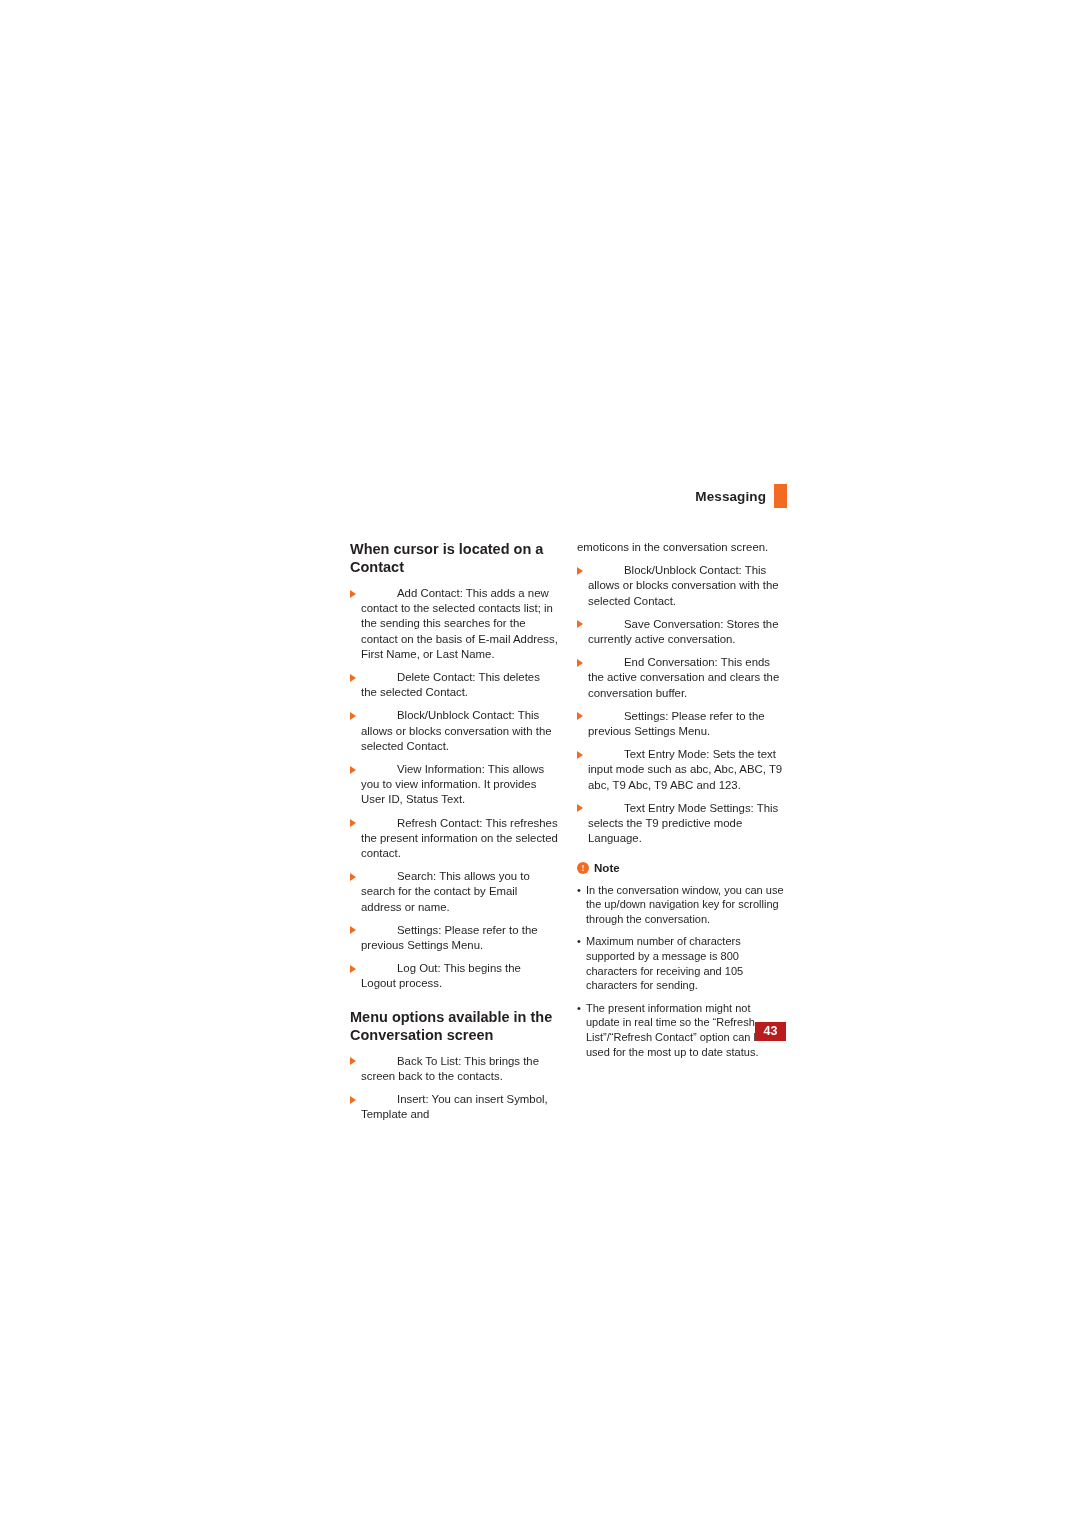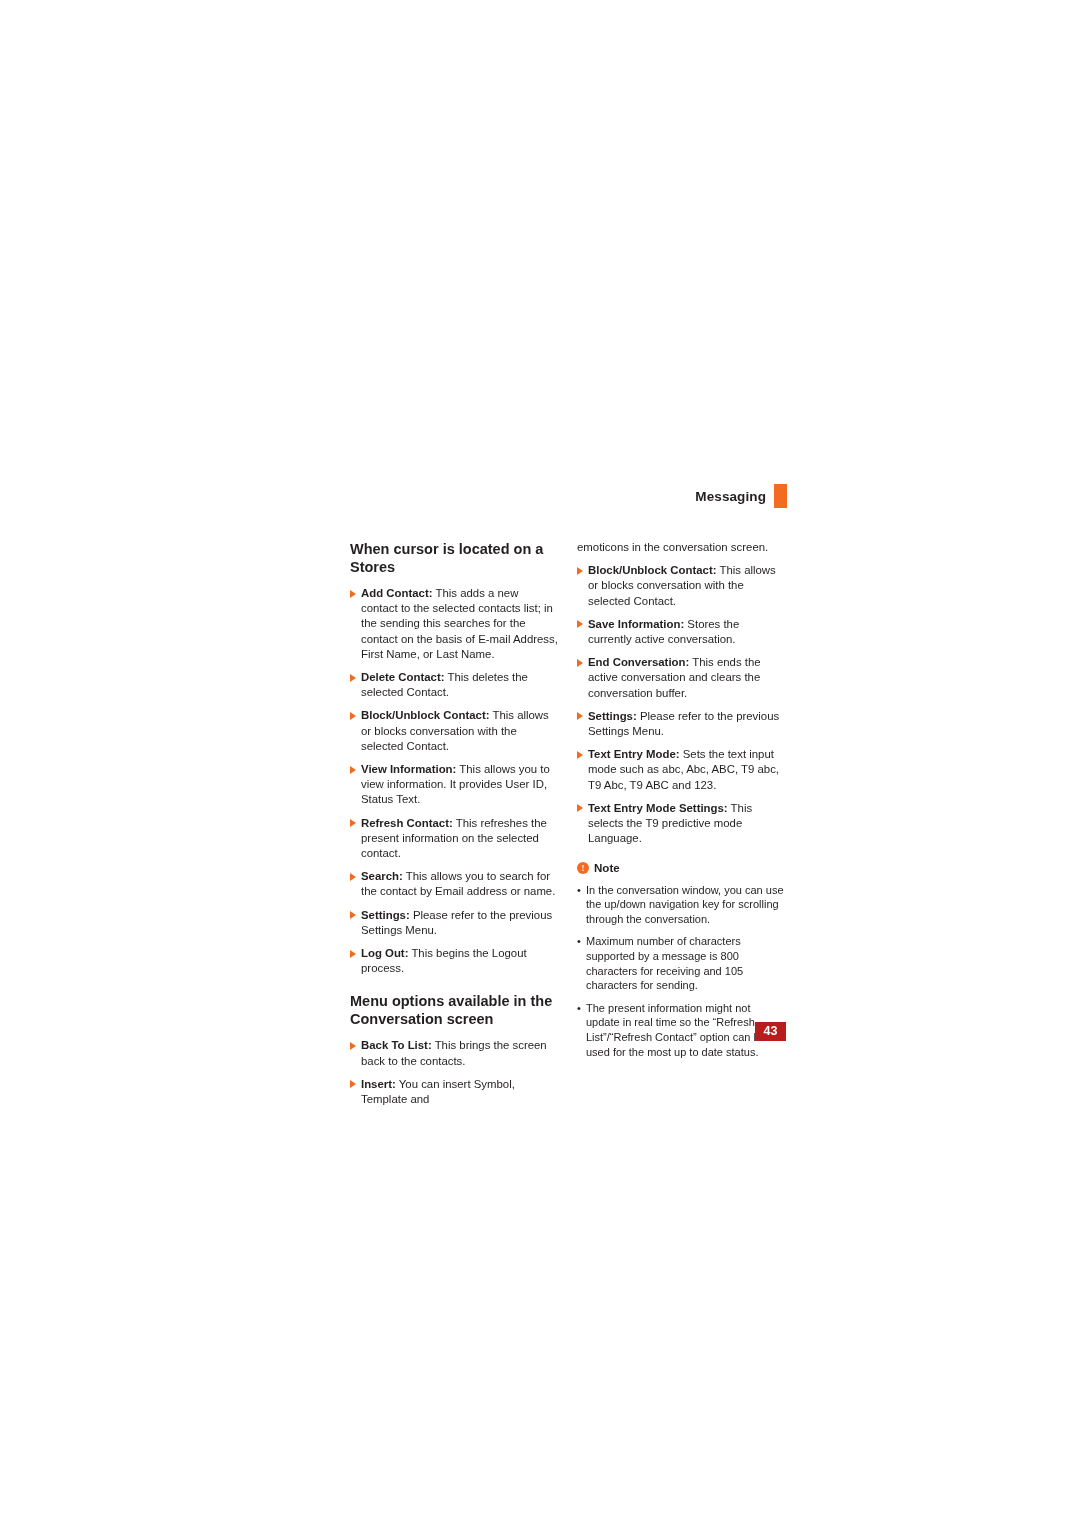--- a/index.html
+++ b/index.html
@@ -74,21 +74,22 @@
     position: absolute;
     left: 0;
     top: 3.5px;
     width: 0;
     height: 0;
     border-left: 6px solid #f26b21;
     border-top: 4px solid transparent;
     border-bottom: 4px solid transparent;
   }
   .entry b {
-    font-weight: bold;
+    font-weight: normal;
+    margin-left: 36px;
   }
   .plain-para {
     margin: 0 0 8px 0;
   }
   
   .note-head {
     display: flex;
     align-items: center;
     margin-top: 14px;
     margin-bottom: 7px;
@@ -143,21 +144,21 @@
 
 <div class="page">
 
   <div class="header">
     <span class="header-title">Messaging</span>
     <span class="header-bar"></span>
   </div>
 
   <div class="col col-left">
 
-    <h2 class="section-title">When cursor is located on a Stores</h2>
+    <h2 class="section-title">When cursor is located on a Contact</h2>
 
     <div class="entry">
       <span class="tri"></span>
       <b>Add Contact:</b><span> This adds a new contact to the selected contacts list; in the sending this searches for the contact on the basis of E-mail Address, First Name, or Last Name.</span>
     </div>
     <div class="entry">
       <span class="tri"></span>
       <b>Delete Contact:</b><span> This deletes the selected Contact.</span>
     </div>
     <div class="entry">
@@ -201,21 +202,21 @@
   <div class="col col-right">
 
     <p class="plain-para">emoticons in the conversation screen.</p>
 
     <div class="entry">
       <span class="tri"></span>
       <b>Block/Unblock Contact:</b><span> This allows or blocks conversation with the selected Contact.</span>
     </div>
     <div class="entry">
       <span class="tri"></span>
-      <b>Save Information:</b><span> Stores the currently active conversation.</span>
+      <b>Save Conversation:</b><span> Stores the currently active conversation.</span>
     </div>
     <div class="entry">
       <span class="tri"></span>
       <b>End Conversation:</b><span> This ends the active conversation and clears the conversation buffer.</span>
     </div>
     <div class="entry">
       <span class="tri"></span>
       <b>Settings:</b><span> Please refer to the previous Settings Menu.</span>
     </div>
     <div class="entry">

